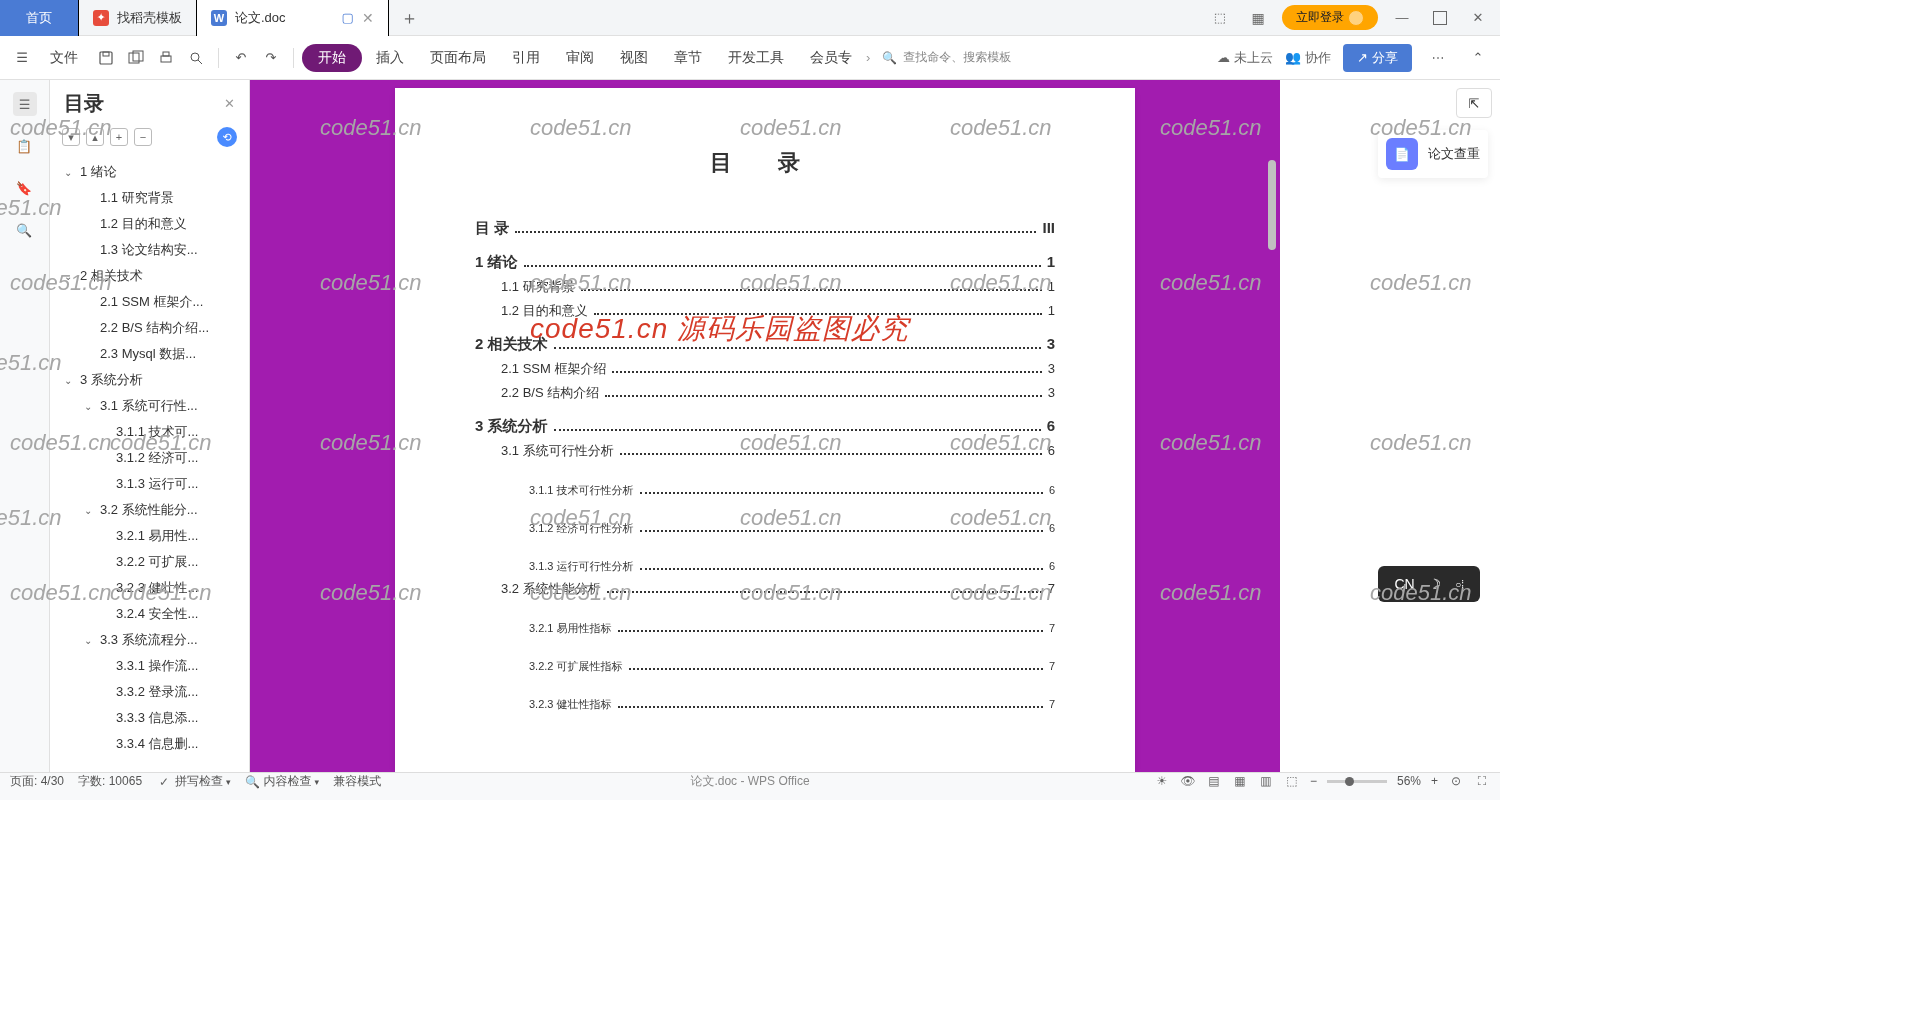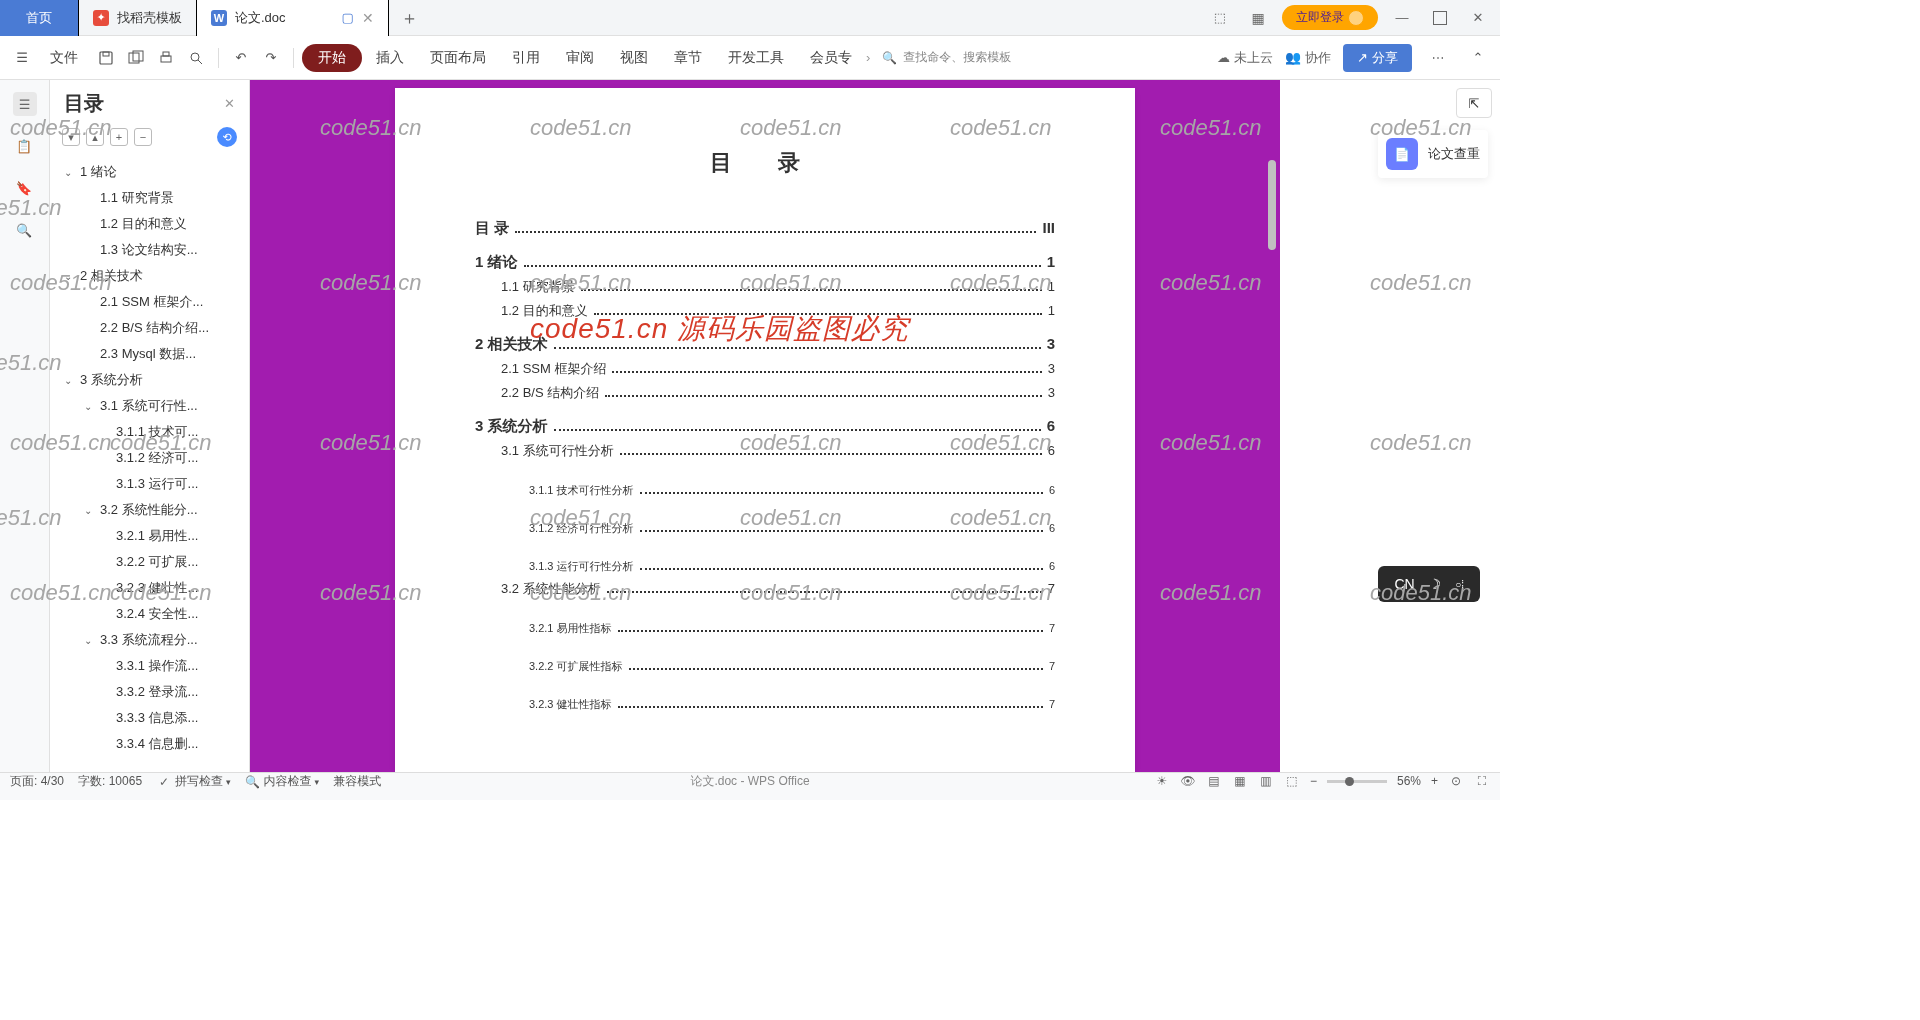--- a/index.html
+++ b/index.html
@@ -9,31 +9,31 @@
 .titlebar { height: 36px; background: #f3f5f7; display: flex; align-items: center; border-bottom: 1px solid #e0e0e0; }
 .tab { height: 36px; display: flex; align-items: center; padding: 0 14px; gap: 8px; border-right: 1px solid #000000; cursor: pointer; }
 .tab.home { background: #4a7bd4; color: #fff; font-size: 13px; padding: 0 26px; }
 .tab.active { background: #fff; }
 .tab-icon { width: 16px; height: 16px; display: inline-flex; align-items: center; justify-content: center; }
 .tab-icon.red { background: #e74c3c; color: #fff; border-radius: 3px; font-size: 11px; }
 .tab-icon.blue { background: #4a7bd4; color: #fff; border-radius: 3px; font-size: 11px; font-weight: bold; }
 .tab-close { color: #999; font-size: 14px; }
 .tab-new { padding: 0 12px; font-size: 18px; color: #666; }
 .titlebar-right { margin-left: auto; display: flex; align-items: center; gap: 10px; padding-right: 8px; }
-.login-btn { background: #ffa500; color: #4c1d95; padding: 4px 14px; border-radius: 14px; font-size: 12px; display: flex; align-items: center; gap: 4px; }
+.login-btn { background: #ffa500; color: #0f172a; padding: 4px 14px; border-radius: 14px; font-size: 12px; display: flex; align-items: center; gap: 4px; }
 .win-btn { width: 28px; height: 28px; display: flex; align-items: center; justify-content: center; color: #666; }
 .icon-sq { width:14px;height:14px;border:1.5px solid #666; }
 .icon-circle { width:16px;height:16px;border:1.5px solid #ffa500;border-radius:50%;background:#ffd27f; }
 
 
 .toolbar { height: 44px; display: flex; align-items: center; padding: 0 8px; border-bottom: 1px solid #e0e0e0; gap: 2px; }
 .tb-icon { width: 28px; height: 28px; display: flex; align-items: center; justify-content: center; color: #555; border-radius: 3px; }
 .tb-sep { width: 1px; height: 20px; background: #ddd; margin: 0 6px; }
 .menu-item { padding: 6px 12px; font-size: 14px; color: #444; border-radius: 4px; }
-.menu-item.active { background: #7f1d1d; color: #fff; border-radius: 14px; padding: 5px 16px; }
+.menu-item.active { background: #701a75; color: #fff; border-radius: 14px; padding: 5px 16px; }
 .search-box { padding: 4px 10px; color: #888; font-size: 12px; display: flex; align-items: center; gap: 6px; }
 .right-actions { margin-left: auto; display: flex; align-items: center; gap: 12px; }
 .share-btn { background: #4a7bd4; color: #fff; padding: 5px 14px; border-radius: 4px; font-size: 13px; display: flex; align-items: center; gap: 4px; }
 
 
 .main { display: flex; height: 692px; }
 .left-rail { width: 50px; background: #f8f9fa; border-right: 1px solid #e0e0e0; display: flex; flex-direction: column; align-items: center; padding-top: 12px; gap: 18px; }
 .rail-icon { width: 24px; height: 24px; display: flex; align-items: center; justify-content: center; color: #666; }
 
 

